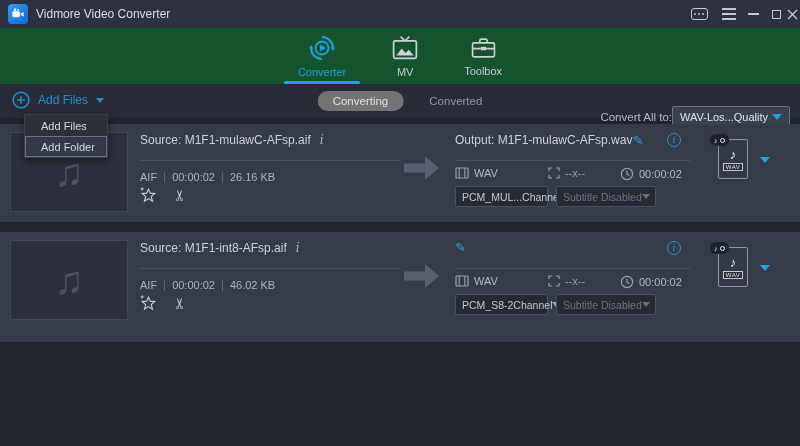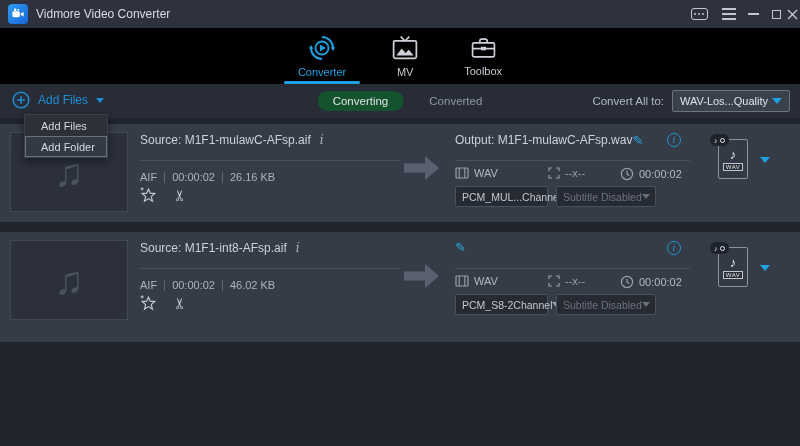--- a/index.html
+++ b/index.html
@@ -18,42 +18,42 @@
             align-items:center; justify-content:center; cursor:default; }
   .fb-bubble { width:17px; height:12px; border:1.5px solid #c3c7cf; border-radius:3px;
                display:flex; align-items:center; justify-content:center; gap:2px; }
   .fb-bubble i { width:2px; height:2px; border-radius:50%; background:#c3c7cf; }
   .hamb { display:flex; flex-direction:column; gap:3px; }
   .hamb i { display:block; width:14px; height:2px; background:#c3c7cf; }
   .minus { width:11px; height:2px; background:#c3c7cf; }
   .maxbox { width:9px; height:9px; border:1.5px solid #c3c7cf; }
 
   
-  .tabbar { position:absolute; top:28px; left:0; width:800px; height:56px; background:#000000;
+  .tabbar { position:absolute; top:28px; left:0; width:800px; height:56px; background:#14532d;
             display:flex; justify-content:center; gap:34px; }
   .tab { position:relative; height:56px; display:flex; flex-direction:column; align-items:center;
          justify-content:center; gap:5px; padding:0 6px; cursor:pointer; }
   .tab .tlabel { font-size:11px; color:#c6cad2; }
   .tab.active .tlabel { color:#1da1e1; }
   .tab.active::after { content:""; position:absolute; bottom:0; left:50%; transform:translateX(-50%);
                        width:76px; height:3px; background:#1da1e1; border-radius:2px; }
 
   
   .toolbar { position:absolute; top:84px; left:0; width:800px; height:34px; background:#272c36; }
   .addfiles { position:absolute; left:12px; top:7px; display:flex; align-items:center; gap:8px;
               cursor:pointer; }
   .addfiles .aflabel { font-size:12px; color:#1f8fd4; }
   .caret-down { width:0; height:0; border-left:4px solid transparent; border-right:4px solid transparent;
                 border-top:5px solid #1f8fd4; }
   .queue { position:absolute; left:50%; top:0; transform:translateX(-50%); height:34px;
            display:flex; align-items:center; gap:26px; }
-  .pill { background:#14532d; border-radius:11px; padding:4px 15px; font-size:11.5px; color:#dde1e7;
+  .pill { background:#737373; border-radius:11px; padding:4px 15px; font-size:11.5px; color:#dde1e7;
           cursor:pointer; }
   .qlabel { font-size:11.5px; color:#9298a3; cursor:pointer; }
-  .convertall { position:absolute; right:10px; top:0; height:34px; display:flex; align-items:center; gap:8px; }
+  .convertall { position:absolute; right:10px; top:16px; height:34px; display:flex; align-items:center; }
   .ca-label { font-size:11.5px; color:#b4bac4; }
   .ca-select { width:118px; height:22px; background:#3a404c; border:1px solid #6b7280; border-radius:2px;
                display:flex; align-items:center; justify-content:space-between; padding:0 7px; cursor:pointer; }
   .ca-select .ca-value { font-size:11px; color:#dfe3e9; }
   .caret-cyan { width:0; height:0; border-left:5px solid transparent; border-right:5px solid transparent;
                 border-top:6px solid #1da1e1; }
 
   
   .card { position:absolute; left:0; width:800px; background:#363b48; }
   .card.r0 { top:124px; height:98px; }

